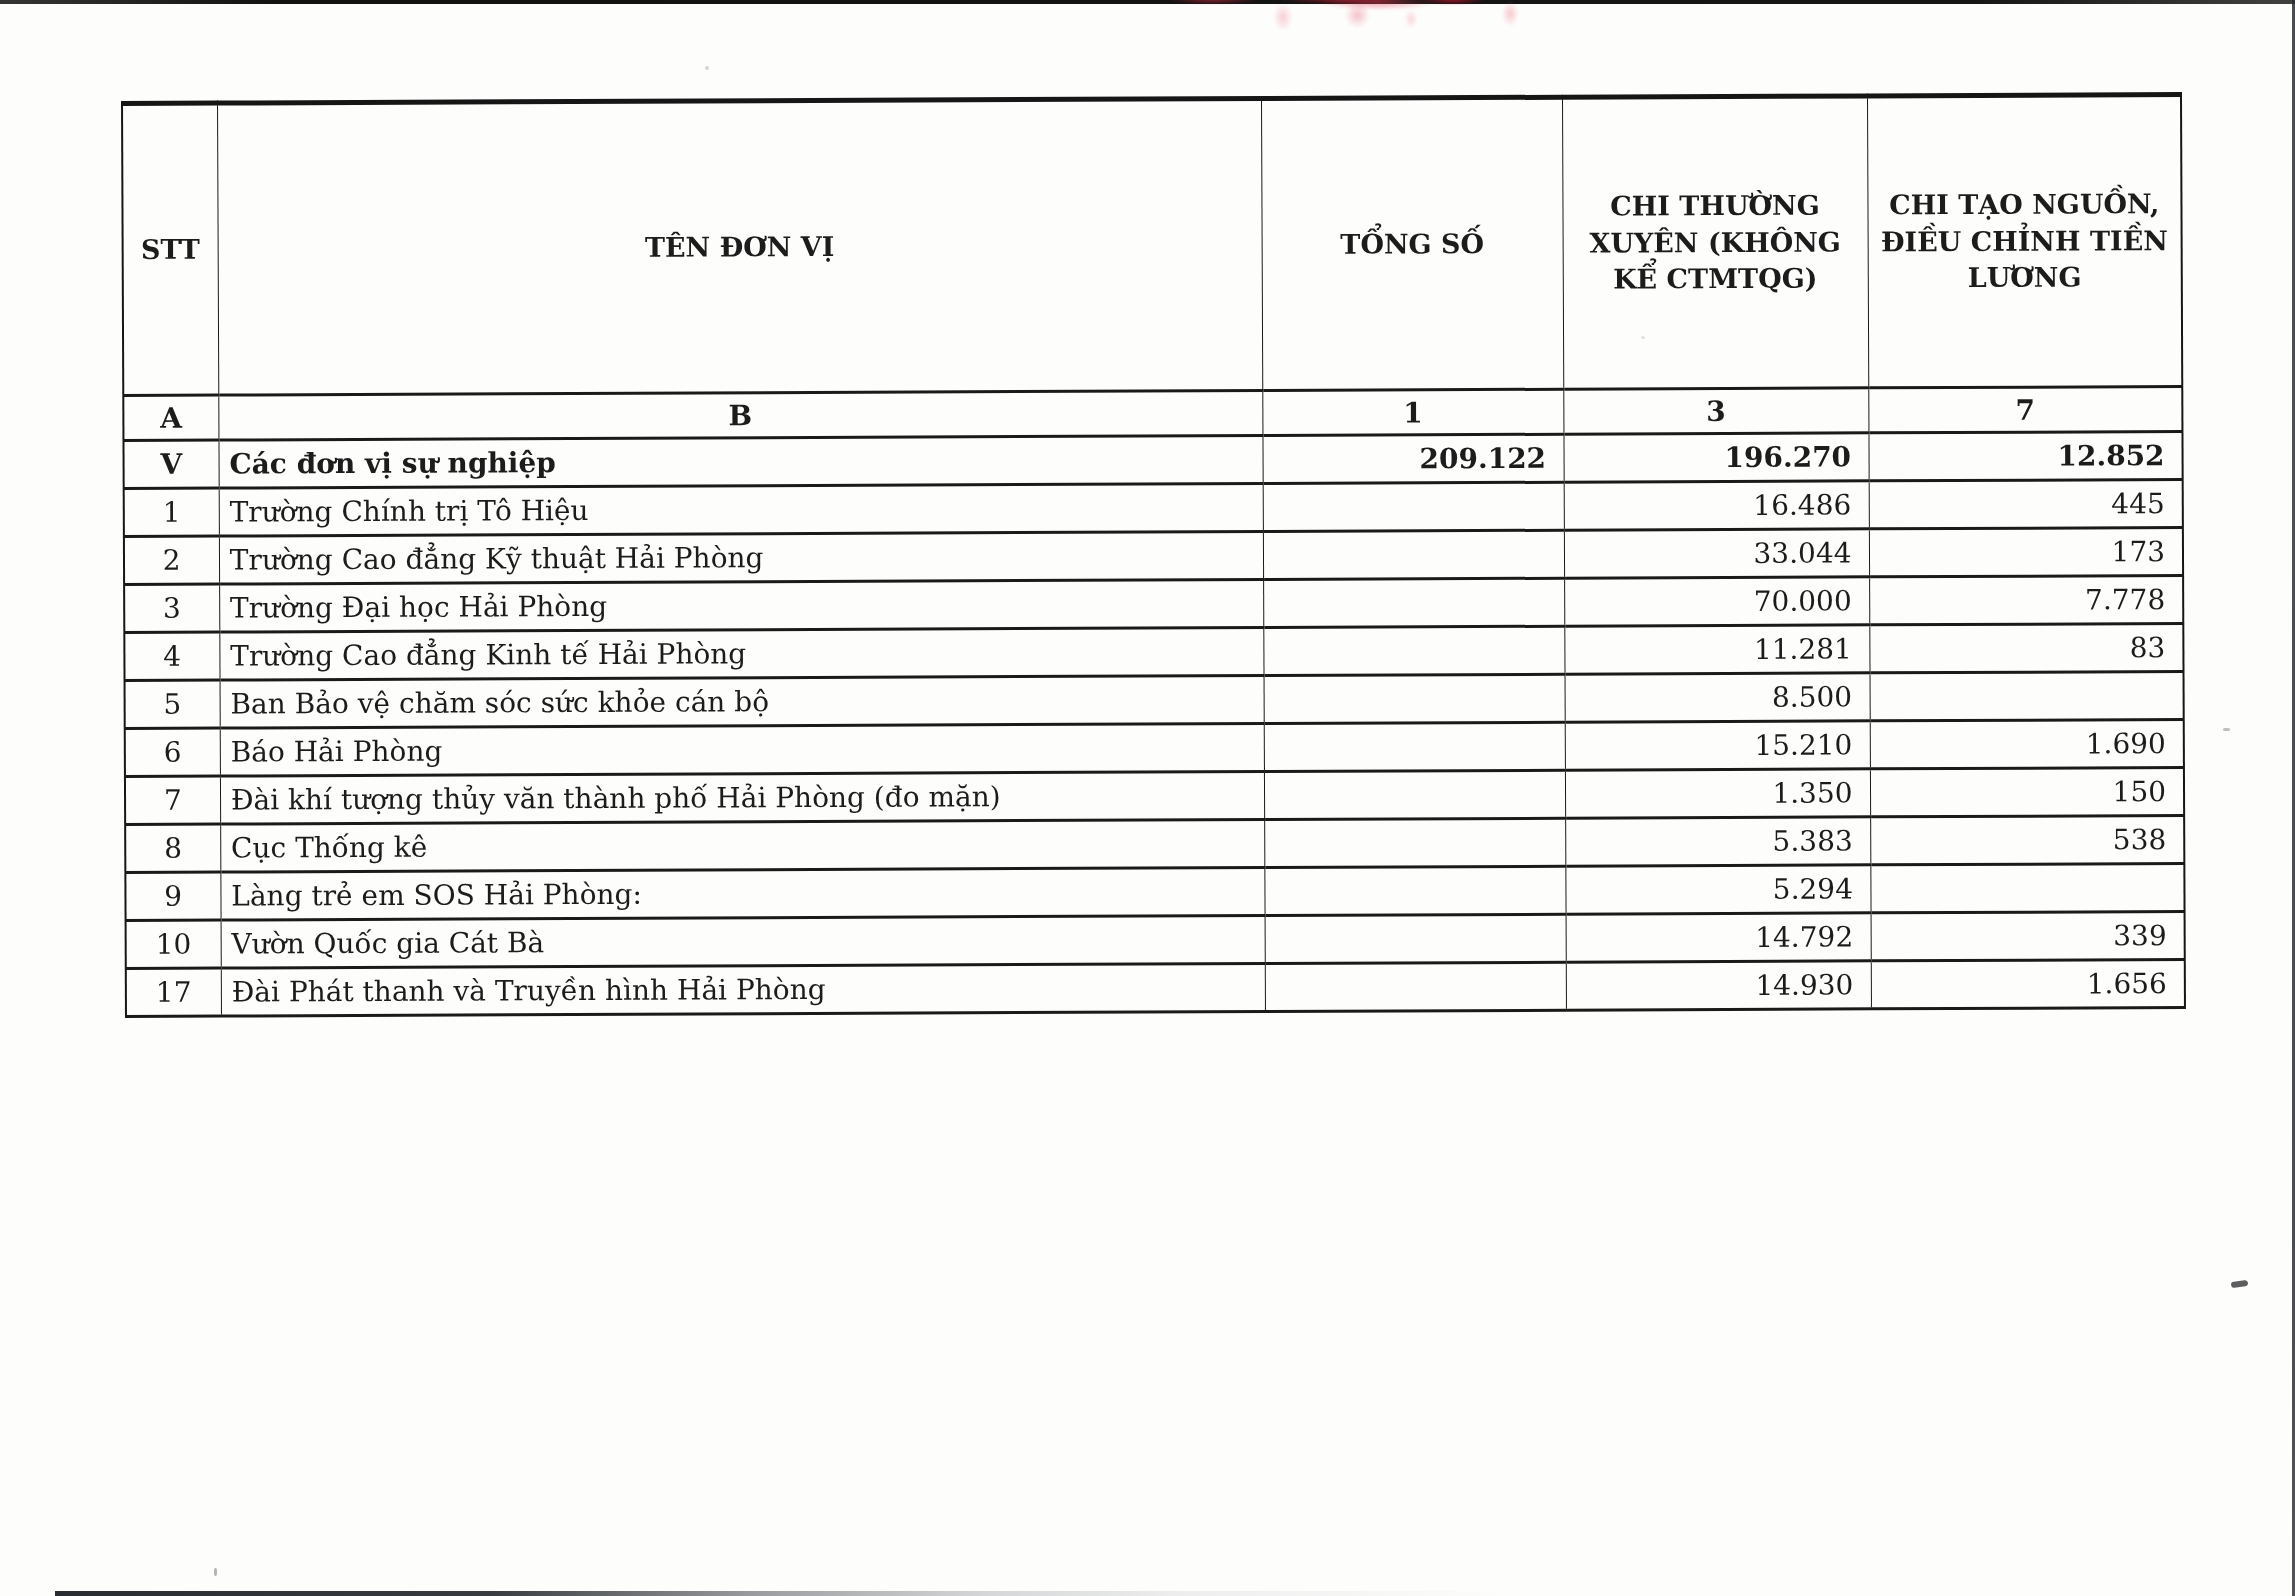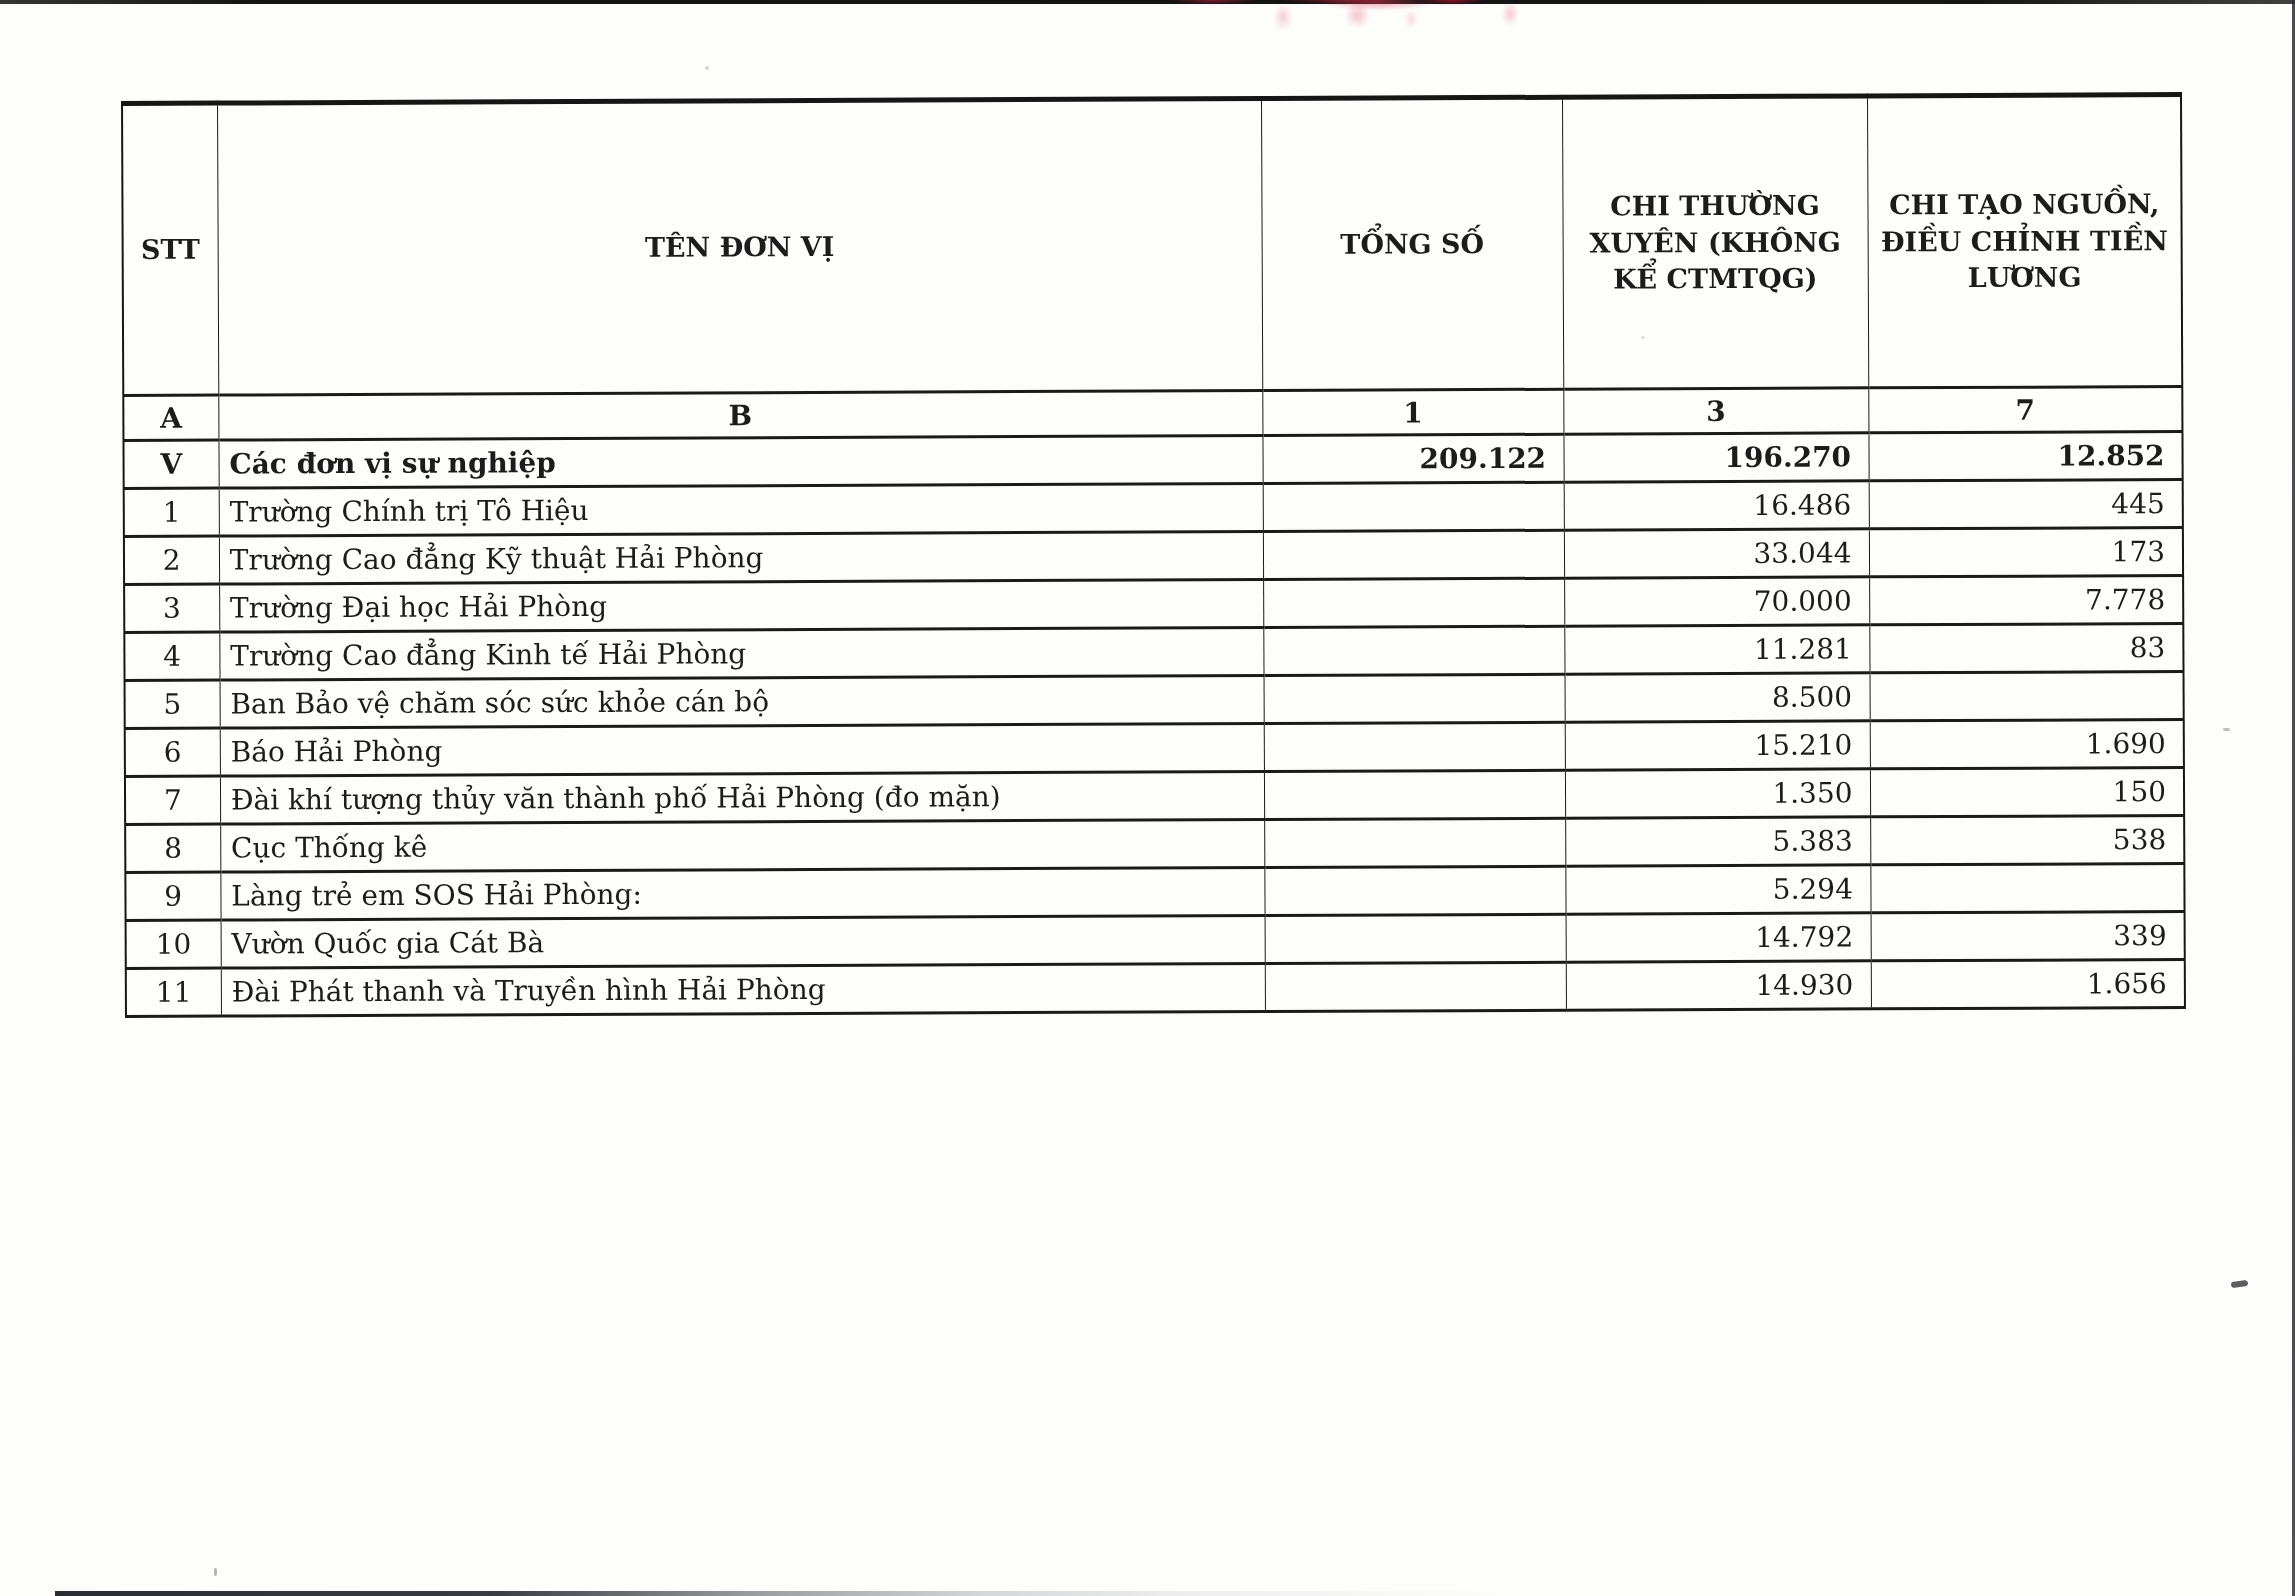--- a/index.html
+++ b/index.html
@@ -225,21 +225,21 @@
     <td class="c-num"></td>
   </tr>
           <tr>
     <td class="c-stt">10</td>
     <td class="c-name">Vườn Quốc gia Cát Bà</td>
     <td class="c-num"></td>
     <td class="c-num">14.792</td>
     <td class="c-num">339</td>
   </tr>
           <tr>
-    <td class="c-stt">11</td>
+    <td class="c-stt">17</td>
     <td class="c-name">Đài Phát thanh và Truyền hình Hải Phòng</td>
     <td class="c-num"></td>
     <td class="c-num">14.930</td>
     <td class="c-num">1.656</td>
   </tr>
         </tbody>
     </table>
   </div>
 
 </div>

